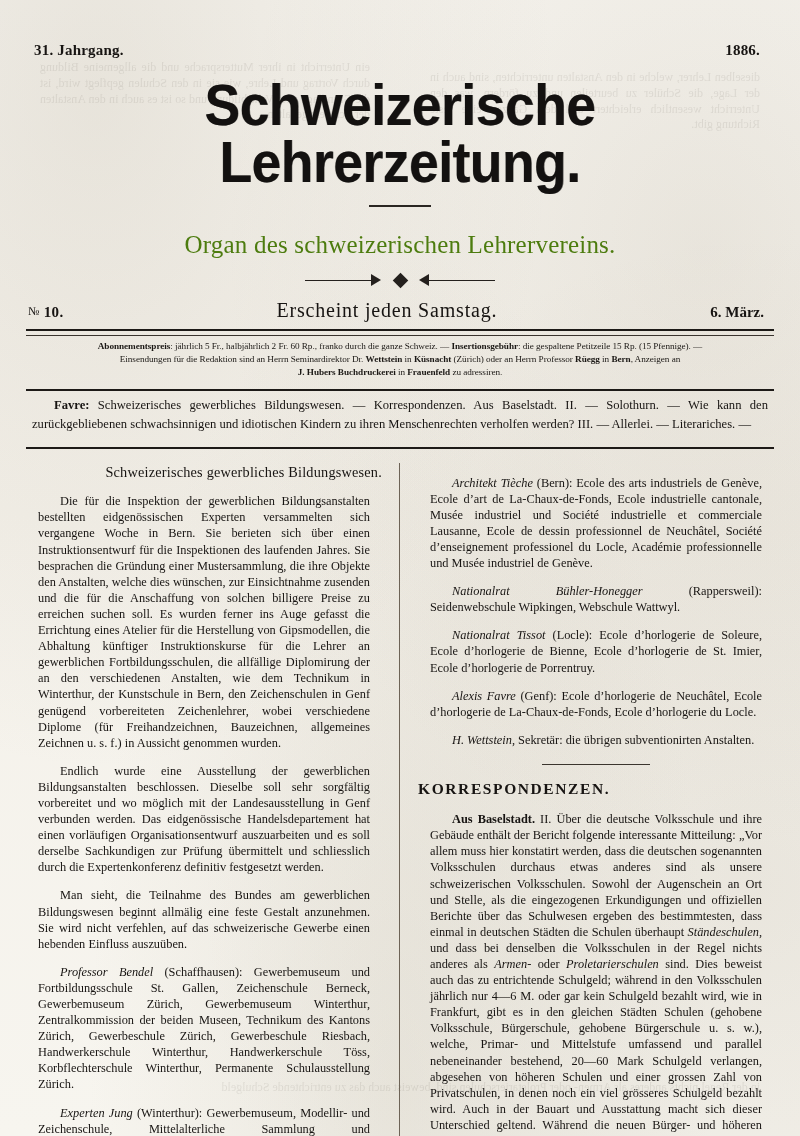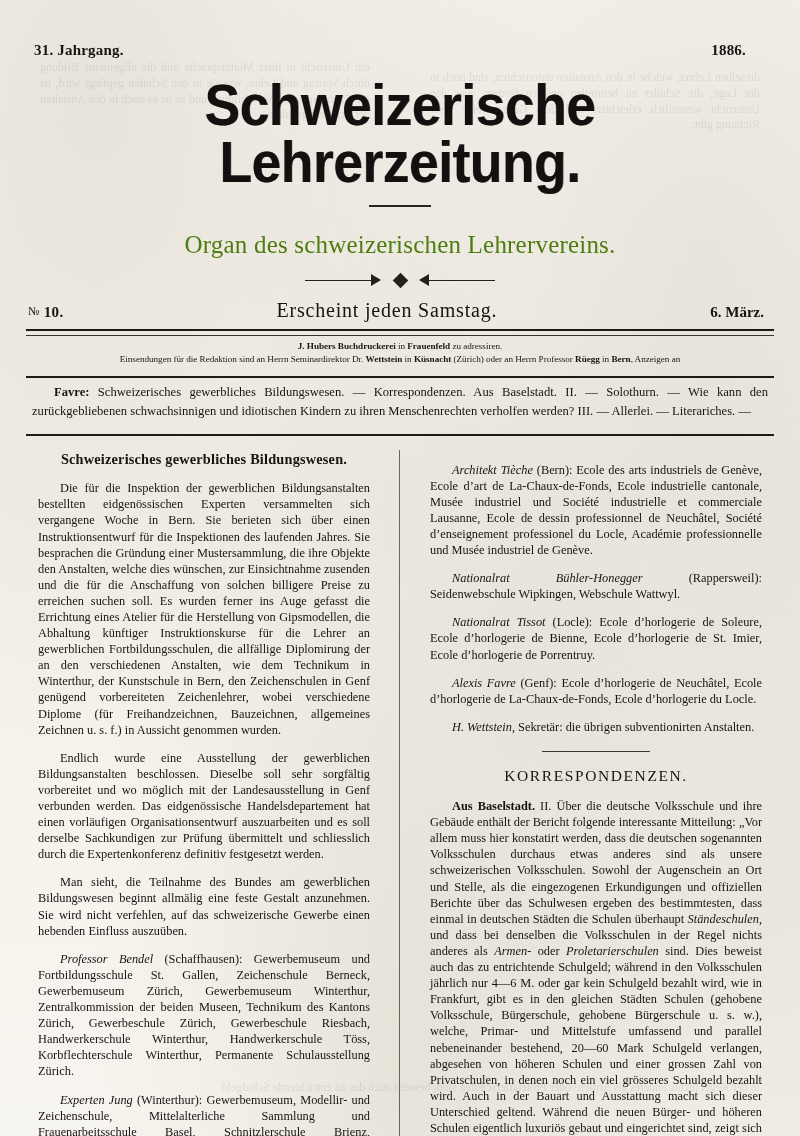--- a/index.html
+++ b/index.html
@@ -45,21 +45,21 @@
     display: flex;
     justify-content: space-between;
     align-items: baseline;
     padding-top: 42px;
     font-family: "Liberation Serif", serif;
     font-weight: bold;
     font-size: 15px;
     letter-spacing: 0.2px;
   }
   .issue-line .volume { margin-left: 8px; }
-  .issue-line .year { margin-right: 28px; }
+  .issue-line .year { margin-right: 14px; }
 
   .masthead-title {
     text-align: center;
     margin-top: 18px;
     font-family: "Liberation Sans", sans-serif;
     font-weight: bold;
     font-size: 58px;
     line-height: 0.98;
     letter-spacing: -0.5px;
     transform: scaleX(0.92);
@@ -183,45 +183,45 @@
     box-sizing: border-box;
     font-size: 12.35px;
     line-height: 1.305;
     text-align: justify;
     hyphens: none;
   }
   .col.left  { padding-right: 17px; border-right: 1px solid #6d6356; }
   .col.right { padding-left: 18px; }
 
   .sec-head {
-    text-align: center;
+    text-align: right;
     font-size: 14.3px;
     letter-spacing: 0.2px;
     margin: 0 0 9px 0;
-    font-weight: bold;
+    font-weight: normal;
   }
   .col p {
     margin: 12px;
     text-indent: 22px;
   }
   .col i, .col em { font-style: italic; }
   .col b { font-weight: bold; }
 
   .korr-rule {
     width: 108px;
     height: 1px;
     background: #3b352e;
     margin: 16px auto 14px auto;
   }
   .korr-head {
-    text-align: center;
+    text-align: left;
     font-size: 15.5px;
     letter-spacing: 1.6px;
     margin: 0 0 9px 0;
-    font-weight: normal;
+    font-weight: bold;
   }
 
   
   .bleed {
     position: absolute;
     z-index: 1;
     opacity: 0.085;
     filter: blur(0.3px);
     transform: scaleX(-1);
     font-size: 12px;
@@ -277,22 +277,23 @@
     <div class="meta-line">
       <span class="nr"><span class="sym">№</span> <span>10.</span></span>
       <span class="center">Erscheint jeden Samstag.</span>
       <span class="date">6. März.</span>
     </div>
 
     <hr class="hr-thick">
     <hr class="hr-thin">
 
     <div class="subscription">
+      <div class="l1"><b>Abonnementspreis</b><span>: jährlich 5 Fr., halbjährlich 2 Fr. 60 Rp., franko durch die ganze Schweiz. — </span><b>Insertionsgebühr</b><span>: die gespaltene Petitzeile 15 Rp. (15 Pfennige). —</span></div>
+      <div><span>Einsendungen für die Redaktion sind an Herrn Seminardirektor Dr. </span><b>Wettstein</b><span> in </span><b>Küsnacht</b><span> (Zürich) oder an Herrn Professor </span><b>Rüegg</b><span> in </span><b>Bern</b><span>, Anzeigen an</span></div>
       <div><b>J. Hubers Buchdruckerei</b><span> in </span><b>Frauenfeld</b><span> zu adressiren.</span></div>
-      <div><span>Einsendungen für die Redaktion sind an Herrn Seminardirektor Dr. </span><b>Wettstein</b><span> in </span><b>Küsnacht</b><span> (Zürich) oder an Herrn Professor </span><b>Rüegg</b><span> in </span><b>Bern</b><span>, Anzeigen an</span></div>
     </div>
 
     <hr class="hr-thick">
 
     <div class="inhalt"><b>Favre:</b><span> Schweizerisches gewerbliches Bildungswesen. — Korrespondenzen. Aus Baselstadt. II. — Solothurn. — Wie kann den zurückgebliebenen schwachsinnigen und idiotischen Kindern zu ihren Menschenrechten verholfen werden? III. — Allerlei. — Literariches. —</span></div>
 
     <hr class="hr-thick">
 
     <div class="columns">
 

